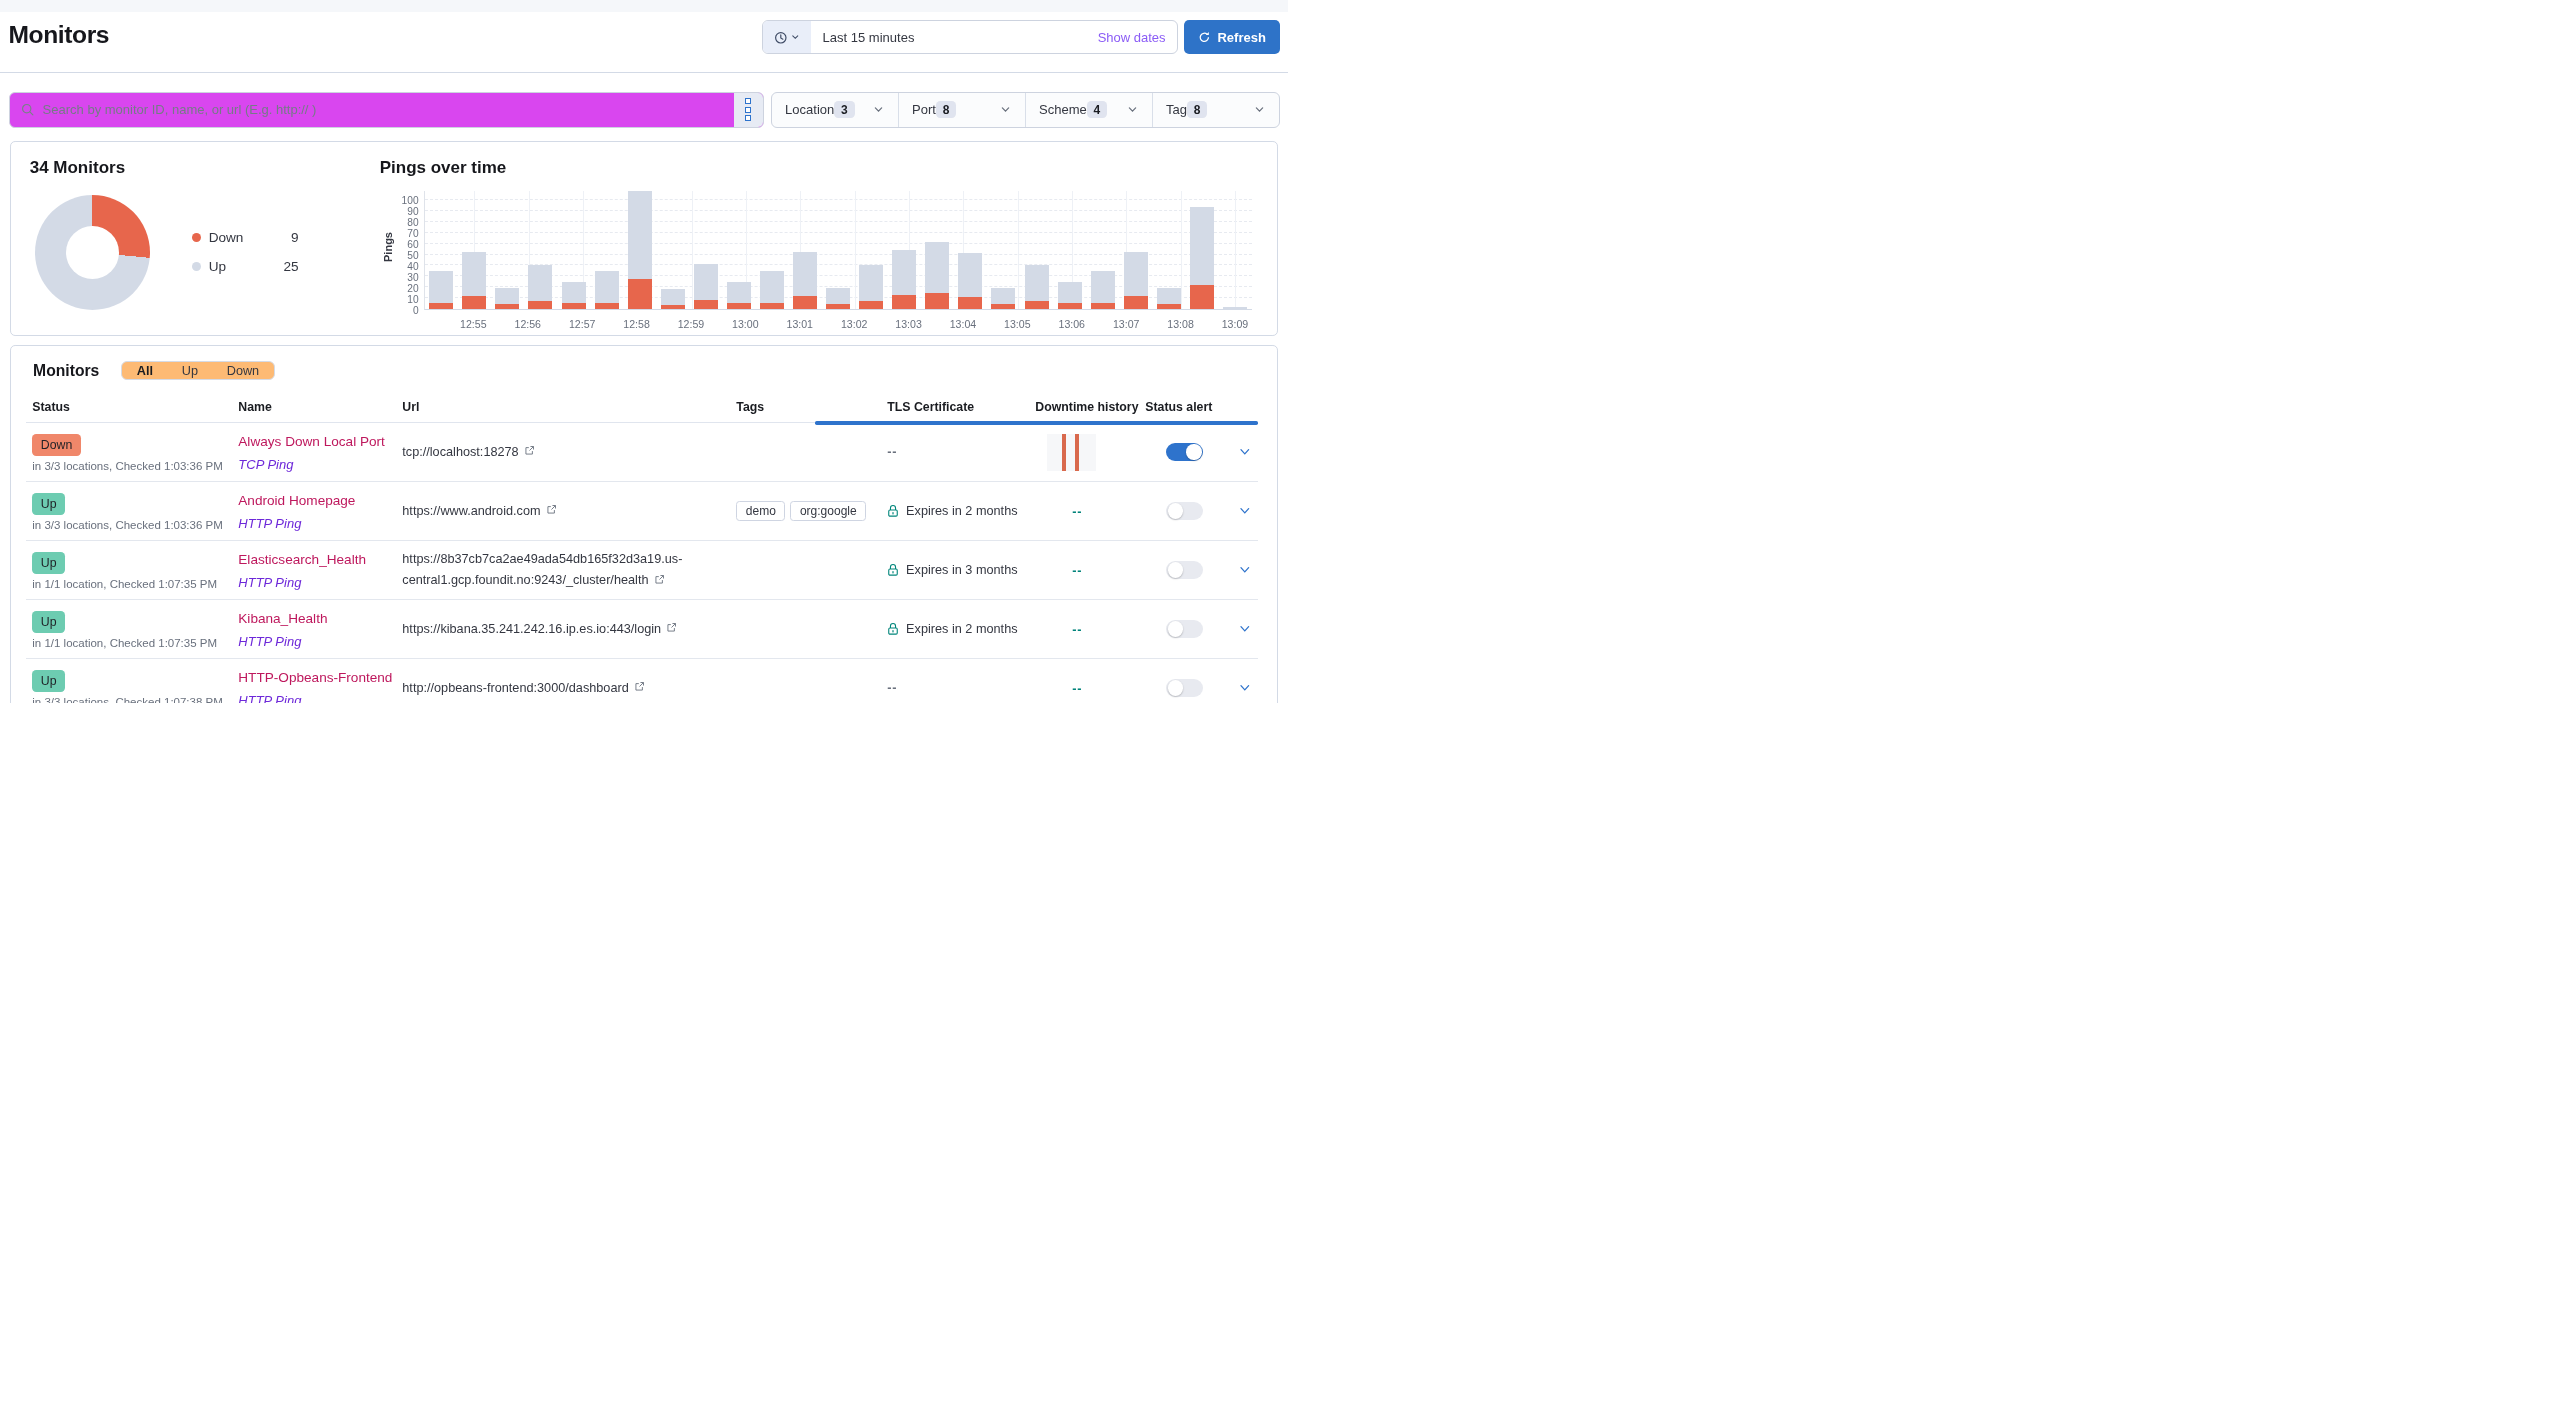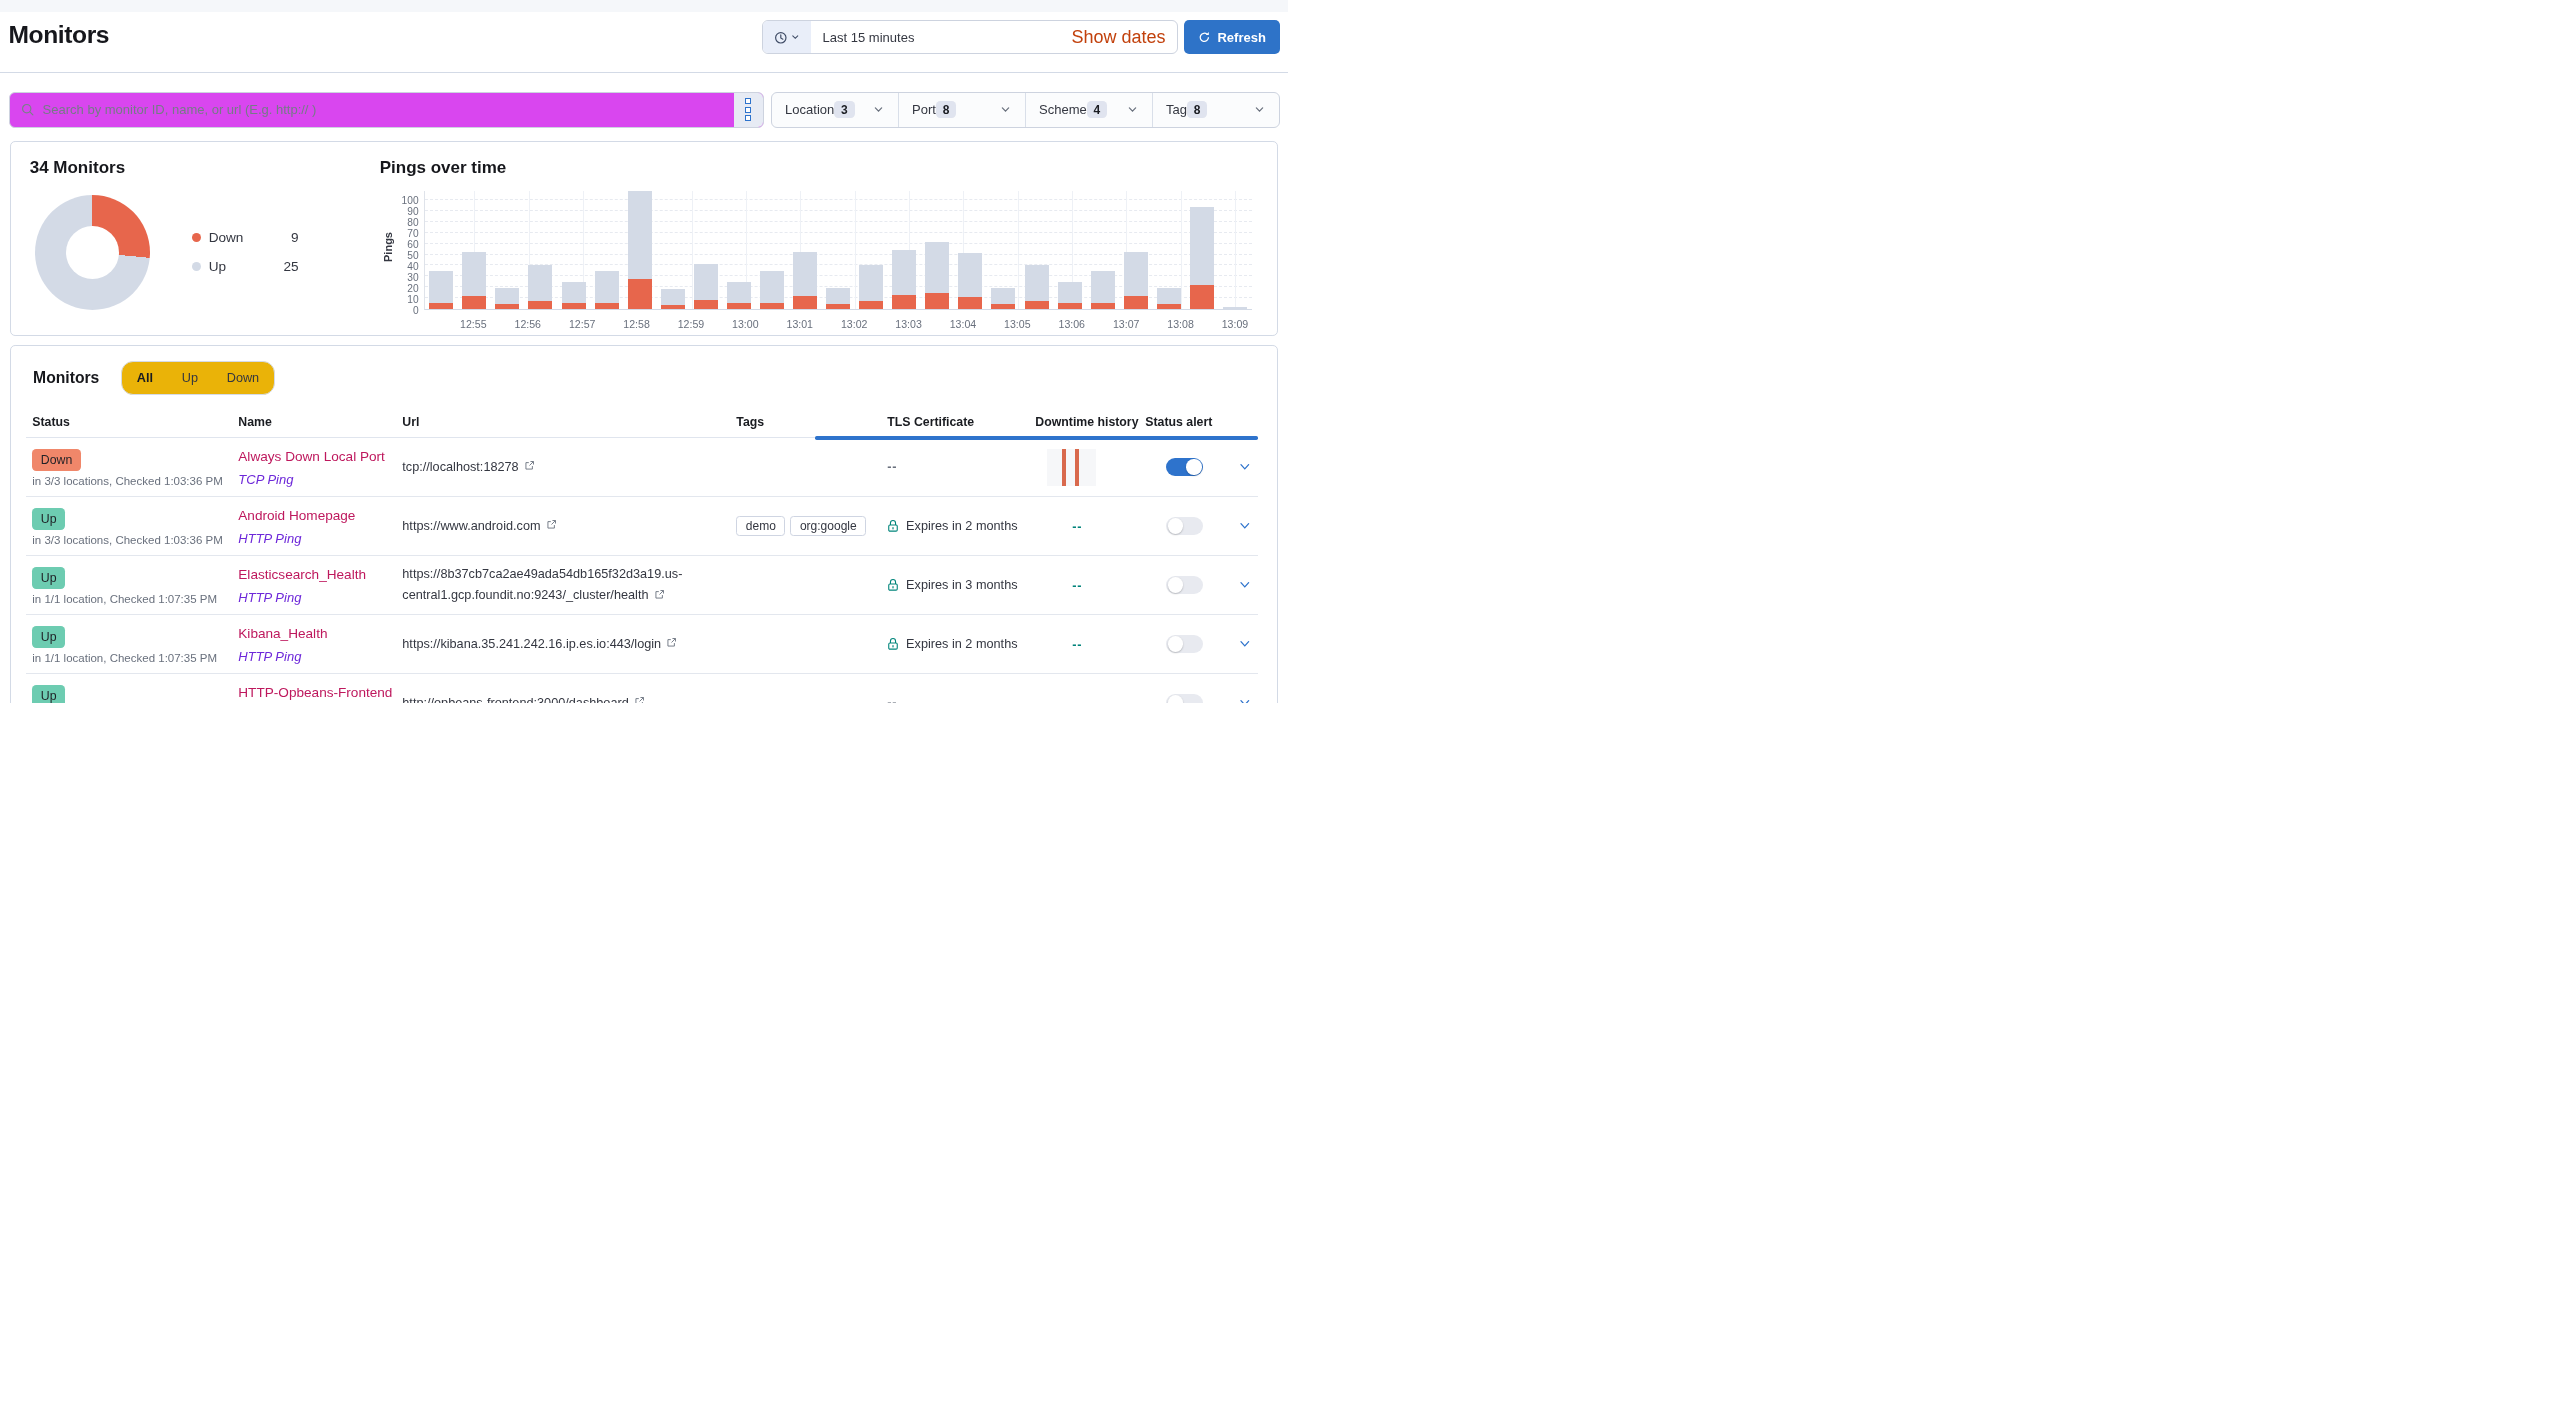--- a/index.html
+++ b/index.html
@@ -23,21 +23,21 @@
   .header-right { display: flex; gap: 6.8px; align-items: center; margin-top: 1.7px; }
   .datepicker {
     width: 416px; height: 34px; border: 0.8px solid #cdd3df; border-radius: 6px;
     background: #fff; display: flex; align-items: center; overflow: hidden;
   }
   .quick-select {
     width: 48px; align-self: stretch; background: #e9eef9;
     display: flex; align-items: center; justify-content: center; gap: 3.4px; cursor: pointer;
   }
   .dp-text { flex: 1; padding-left: 12px; font-size: 13px; color: #343741; }
-  .show-dates { padding-right: 11px; font-size: 18px; color: #c2410c; white-space: nowrap; cursor: pointer; text-decoration: none; }
+  .show-dates { padding-right: 11px; font-size: 13px; color: #8b5cf6; white-space: nowrap; cursor: pointer; text-decoration: none; }
   .refresh-btn {
     height: 34px; padding: 0 13.6px; border: none; border-radius: 5.1px;
     background: #2e73c8; color: #fff; font-size: 13px; font-weight: 600;
     font-family: "Liberation Sans", sans-serif;
     display: flex; align-items: center; gap: 6.8px; cursor: pointer;
   }
 
   
   .toolbar { display: flex; gap: 6.8px; margin: 18.7px 8.5px 0 8.5px; }
   .search-box {
@@ -108,21 +108,21 @@
   .bar { position: absolute; bottom: 0; width: 24px; transform: translateX(-50%); display: flex; flex-direction: column; justify-content: flex-end; }
   .seg-up { background: #d3dae6; }
   .seg-down { background: #e7664c; }
   .chart-xaxis { position: relative; height: 22px; margin-right: 6.8px; }
   .xtick { position: absolute; top: 7.6px; transform: translateX(-50%); font-size: 10.6px; color: #69707d; white-space: nowrap; }
 
   
   .monitors-head { display: flex; align-items: center; gap: 22px; padding-left: 6.8px; }
   .monitors-title { font-size: 15.7px; font-weight: 700; color: #16171c; }
   .view-group {
-    display: flex; border: 0.8px solid #d5dbe6; border-radius: 12px; background: #eab308; height: 34px; overflow: hidden;
+    display: flex; border: 0.8px solid #d5dbe6; border-radius: 6px; background: #fdba74; height: 19px; overflow: hidden;
   }
   .view-btn {
     border: none; background: transparent; padding: 0 14.4px; font-size: 12.7px; color: #343741;
     font-family: "Liberation Sans", sans-serif; cursor: pointer;
   }
   .view-btn.selected { font-weight: 700; color: #1a1c21; }
 
   .mtable { margin-top: 20.4px; }
   .thead {
     display: grid; grid-template-columns: 206px 164px 1fr 151px 148px 110px 85px 34px;

